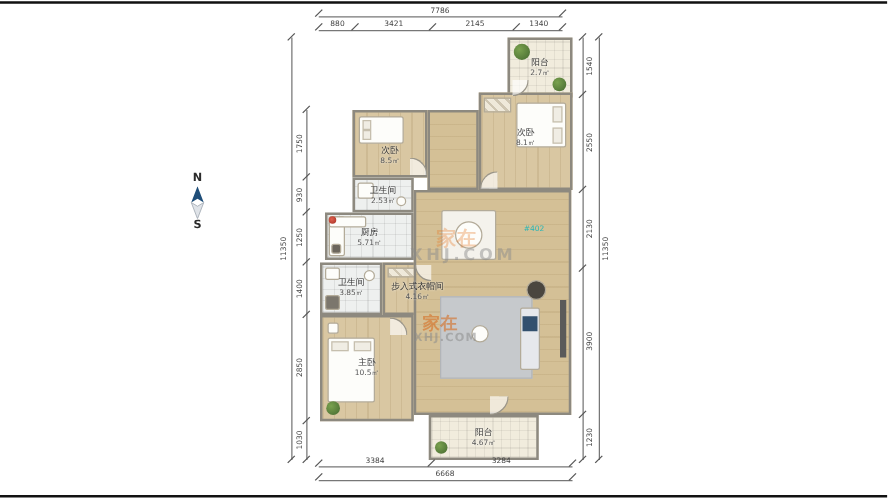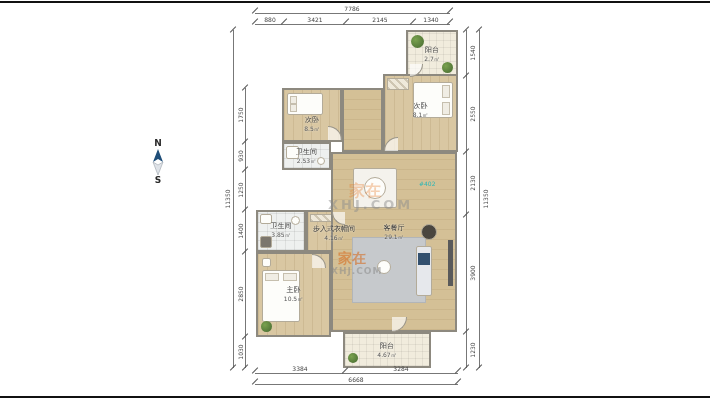--- a/index.html
+++ b/index.html
@@ -81,20 +81,30 @@
 
   <div class="room tile" style="left:282px;top:142px;width:49px;height:28px;">
     <div class="furn" style="left:2px;top:2px;width:13px;height:13px;"></div>
     <div class="furn circle" style="right:4px;bottom:3px;width:8px;height:8px;"></div>
     <div class="rlabel" style="top:4px;">
       <span>卫生间</span>
       <span class="area">2.53㎡</span>
     </div>
   </div>
 
+  <div class="room tile" style="left:260px;top:170px;width:71px;height:38px;">
+    <div class="furn" style="left:1px;top:1px;width:13px;height:32px;"></div>
+    <div class="furn" style="left:1px;top:1px;width:30px;height:9px;"></div>
+    <div class="furn" style="left:3px;bottom:3px;width:8px;height:8px;background:#6b655c;"></div>
+    <div class="plant" style="left:1px;top:1px;width:6px;height:6px;background:radial-gradient(circle at 40% 40%,#e0604f,#a32f22);"></div>
+    <div class="rlabel" style="top:10px;">
+      <span>厨房</span>
+      <span class="area">5.71㎡</span>
+    </div>
+  </div>
 
   <div class="room tile" style="left:256px;top:210px;width:50px;height:42px;">
     <div class="furn" style="left:2px;top:2px;width:12px;height:10px;"></div>
     <div class="furn" style="left:2px;bottom:2px;width:12px;height:12px;background:#7b766d;"></div>
     <div class="furn circle" style="right:4px;top:4px;width:9px;height:9px;"></div>
     <div class="rlabel" style="top:10px;">
       <span>卫生间</span>
       <span class="area">3.85㎡</span>
     </div>
   </div>
@@ -125,24 +135,20 @@
     <div class="furn" style="left:20px;top:14px;width:44px;height:40px;background:#f4f2ec;">
       <div class="furn circle" style="left:10px;top:8px;width:22px;height:22px;"></div>
     </div>
     <div style="position:absolute;left:19px;top:83px;width:72px;height:64px;background:#c6c9cc;border:1px solid #b2b5b8;"></div>
     <div class="furn" style="left:83px;top:92px;width:16px;height:50px;background:#e6e8ec;">
       <div style="position:absolute;left:1px;top:6px;width:12px;height:12px;background:#33506e;"></div>
     </div>
     <div class="furn circle" style="left:44px;top:106px;width:14px;height:14px;"></div>
     <div class="furn circle" style="left:88px;top:70px;width:16px;height:16px;background:#4a463f;"></div>
     <div style="position:absolute;right:2px;top:86px;width:5px;height:46px;background:#5a5a5a;"></div>
-    <div class="rlabel" style="top:70px;">
-      <span>客餐厅</span>
-      <span class="area">29.1㎡</span>
-    </div>
   </div>
 
   <div class="room balc" style="left:343px;top:332px;width:88px;height:36px;">
     <div class="plant" style="left:3px;bottom:3px;width:10px;height:10px;"></div>
     <div class="rlabel" style="top:8px;">
       <span>阳台</span>
       <span class="area">4.67㎡</span>
     </div>
   </div>
 

